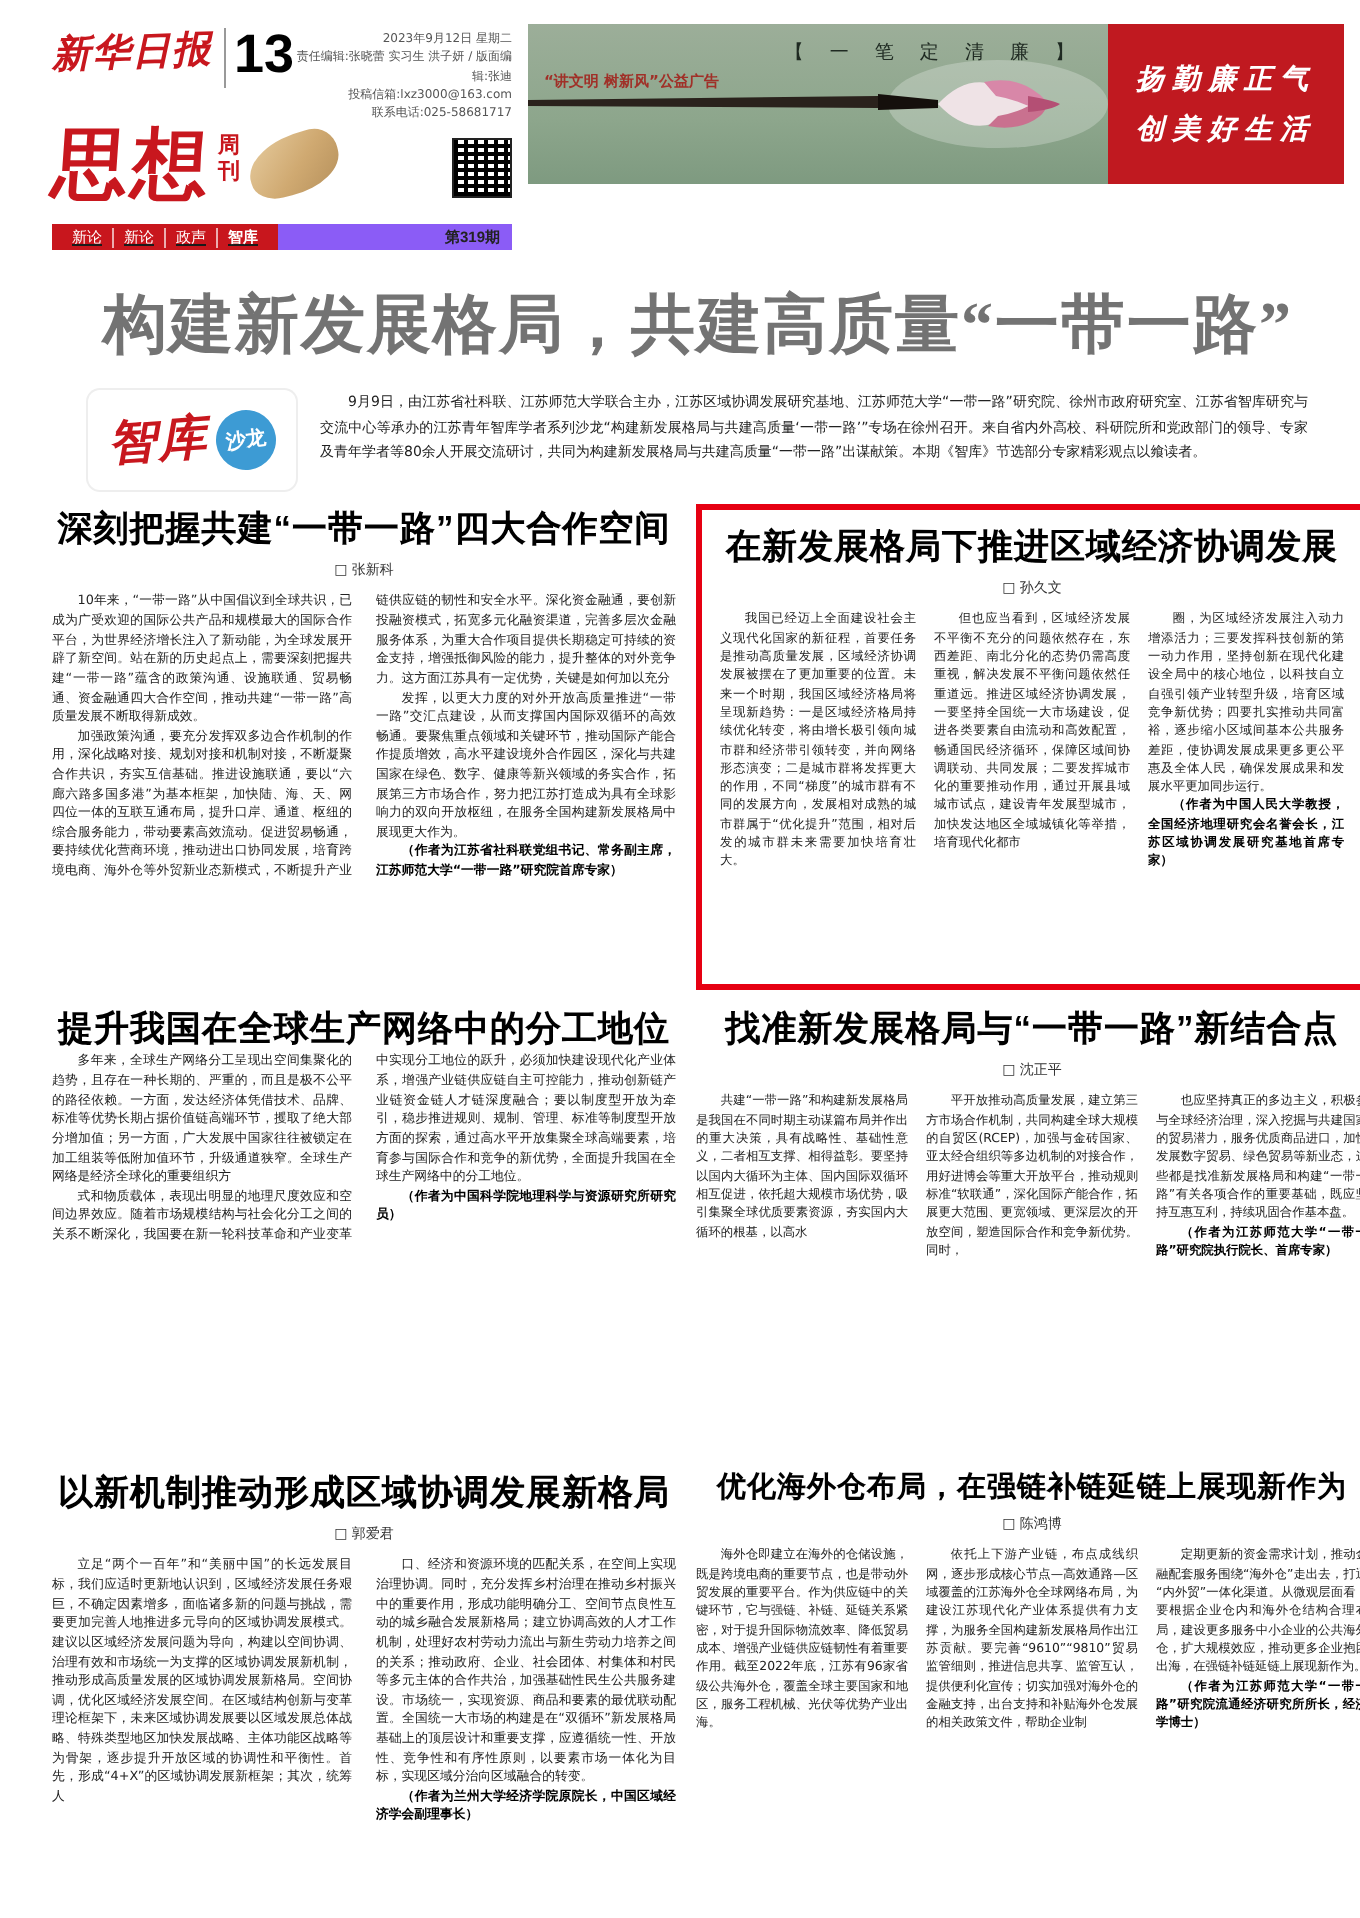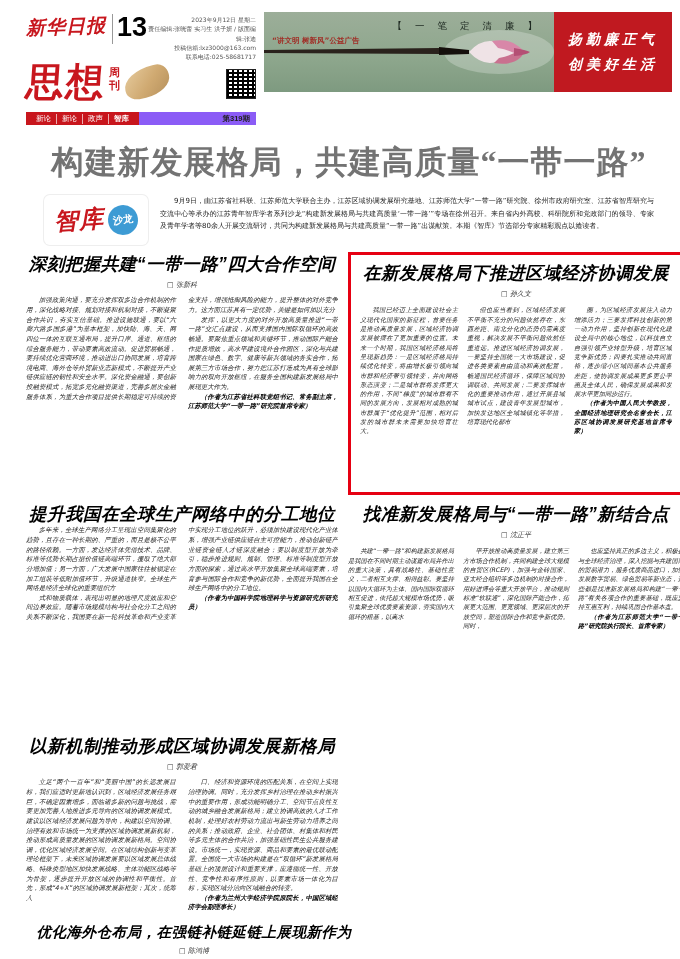--- a/index.html
+++ b/index.html
@@ -34,21 +34,21 @@
     border-radius:70% 25% 60% 30% / 60% 40% 55% 35%;
     transform:rotate(-14deg);
   }
   .qr {
     width:30px; height:30px; margin:6px 0 0 auto; border:1px solid #222;
     background-image:
       repeating-linear-gradient(0deg,#000 0 2px,transparent 2px 4px),
       repeating-linear-gradient(90deg,#000 0 2px,#fff 2px 5px);
   }
   .navbar { display:flex; height:13px; margin-top:5px; font-family:"Liberation Sans", sans-serif; }
-  .nav-red { background:#c8161d; display:flex; align-items:center; padding:0 5px; }
+  .nav-red { background:#c8161d; display:flex; align-items:center; padding:0 5px;text-decoration:underline; }
   .nav-item { color:#fff; font-size:7.5px; padding:0 5px; white-space:nowrap; }
   .nav-item + .nav-item { border-left:1px solid rgba(255,255,255,.65); }
   .nav-item.last { font-weight:bold; }
   .nav-gray { flex:1; background:#8b5cf6; display:flex; align-items:center; justify-content:flex-end; padding-right:6px; }
   .issue { font-size:7.5px; color:#222; font-weight:bold; }
   
   .banner { flex:1; height:80px; display:flex; }
   .banner-green { flex:1; background:linear-gradient(180deg,#9cae99 0%,#8da68c 60%,#7e9a80 100%); position:relative; overflow:hidden; }
   .psa-label { position:absolute; top:6px; left:8px; font-size:7.5px; font-weight:bold; color:#a03028;margin-top:18px; }
   .banner-slogan { position:absolute; top:8px; right:12px; font-size:9.5px; letter-spacing:5px; color:#1f2a22; font-family:"DejaVu Serif", serif; }
@@ -74,22 +74,22 @@
   .zhiku-badge .sl {
     width:30px; height:30px; border-radius:50%; background:#3d9bd4; margin-left:4px;
     color:#fff; font-size:10px; font-weight:bold; display:flex; align-items:center; justify-content:center;
     transform:rotate(-8deg);
   }
   .intro-text { flex:1; font-size:7px; line-height:1.75; text-align:justify; text-indent:2em; color:#222; }
   
   .row { display:flex; gap:10px; margin-top:7px; }
   .row1 { height:243px; }
   .row2 { height:225px; }
-  .row3 { height:224px;flex-direction:column; }
-  .art { display:flex; flex-direction:column; overflow:hidden;font-style:italic; }
+  .row3 { height:224px; }
+  .art { display:flex; flex-direction:column; overflow:hidden; }
   .col-left { width:312px; flex:none; }
   .col-right { width:336px; flex:none; }
   .art h2 {
     text-align:center; font-size:17.5px; font-weight:700; color:#000;
     font-family:"Liberation Sans", sans-serif; letter-spacing:.5px; white-space:nowrap;
   }
   .art h2.small-h2 { font-size:14.5px; }
   .byline { text-align:center; font-size:7px; color:#333; margin:4px 0 6px 0; }
   .body { flex:1; overflow:hidden; font-size:6.4px; line-height:1.5; color:#222; text-align:justify; }
   .cols2 { column-count:2; column-gap:12px; }
@@ -167,20 +167,21 @@
       <span class="sl">沙龙</span>
     </div>
     <p class="intro-text">9月9日，由江苏省社科联、江苏师范大学联合主办，江苏区域协调发展研究基地、江苏师范大学“一带一路”研究院、徐州市政府研究室、江苏省智库研究与交流中心等承办的江苏青年智库学者系列沙龙“构建新发展格局与共建高质量‘一带一路’”专场在徐州召开。来自省内外高校、科研院所和党政部门的领导、专家及青年学者等80余人开展交流研讨，共同为构建新发展格局与共建高质量“一带一路”出谋献策。本期《智库》节选部分专家精彩观点以飨读者。</p>
   </div>
 
   <div class="row row1">
     <article class="art col-left">
       <h2>深刻把握共建“一带一路”四大合作空间</h2>
       <div class="byline">□ 张新科</div>
       <div class="body cols2">
+        <p>10年来，“一带一路”从中国倡议到全球共识，已成为广受欢迎的国际公共产品和规模最大的国际合作平台，为世界经济增长注入了新动能，为全球发展开辟了新空间。站在新的历史起点上，需要深刻把握共建“一带一路”蕴含的政策沟通、设施联通、贸易畅通、资金融通四大合作空间，推动共建“一带一路”高质量发展不断取得新成效。</p>
         <p>加强政策沟通，要充分发挥双多边合作机制的作用，深化战略对接、规划对接和机制对接，不断凝聚合作共识，夯实互信基础。推进设施联通，要以“六廊六路多国多港”为基本框架，加快陆、海、天、网四位一体的互联互通布局，提升口岸、通道、枢纽的综合服务能力，带动要素高效流动。促进贸易畅通，要持续优化营商环境，推动进出口协同发展，培育跨境电商、海外仓等外贸新业态新模式，不断提升产业链供应链的韧性和安全水平。深化资金融通，要创新投融资模式，拓宽多元化融资渠道，完善多层次金融服务体系，为重大合作项目提供长期稳定可持续的资金支持，增强抵御风险的能力，提升整体的对外竞争力。这方面江苏具有一定优势，关键是如何加以充分</p>
         <p>发挥，以更大力度的对外开放高质量推进“一带一路”交汇点建设，从而支撑国内国际双循环的高效畅通。要聚焦重点领域和关键环节，推动国际产能合作提质增效，高水平建设境外合作园区，深化与共建国家在绿色、数字、健康等新兴领域的务实合作，拓展第三方市场合作，努力把江苏打造成为具有全球影响力的双向开放枢纽，在服务全国构建新发展格局中展现更大作为。</p>
         <p class="attribution">（作者为江苏省社科联党组书记、常务副主席，江苏师范大学“一带一路”研究院首席专家）</p>
       </div>
     </article>
 
     <article class="art col-right redbox">
       <h2>在新发展格局下推进区域经济协调发展</h2>
       <div class="byline">□ 孙久文</div>
       <div class="body cols3">

